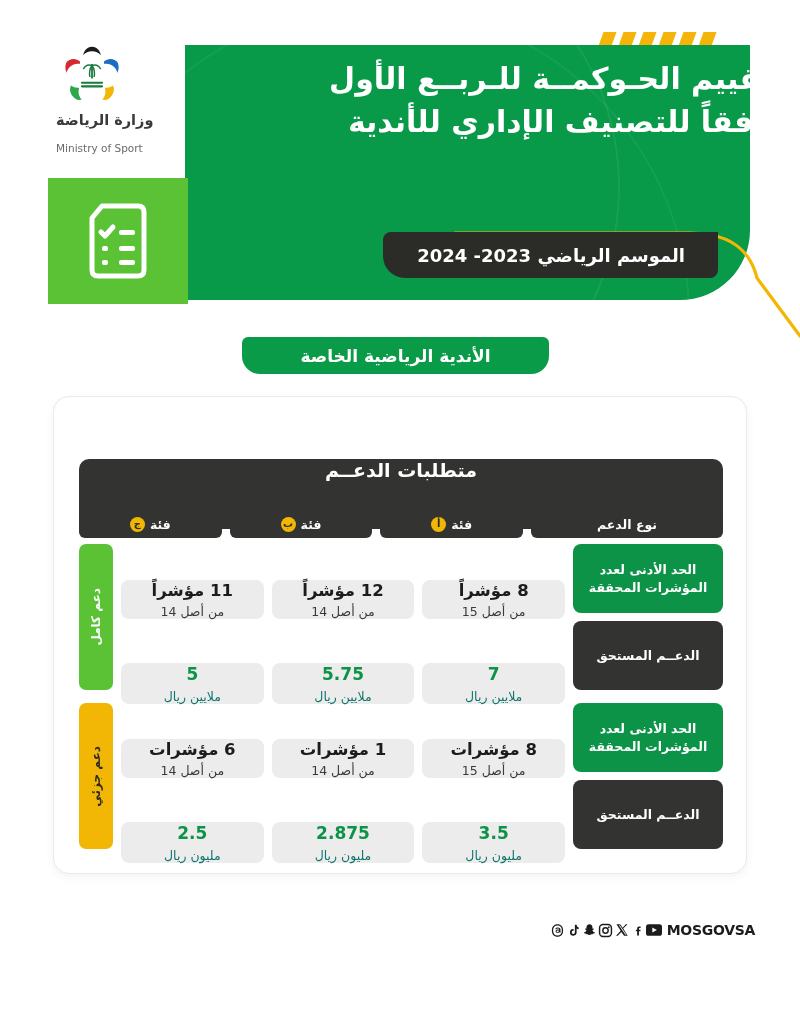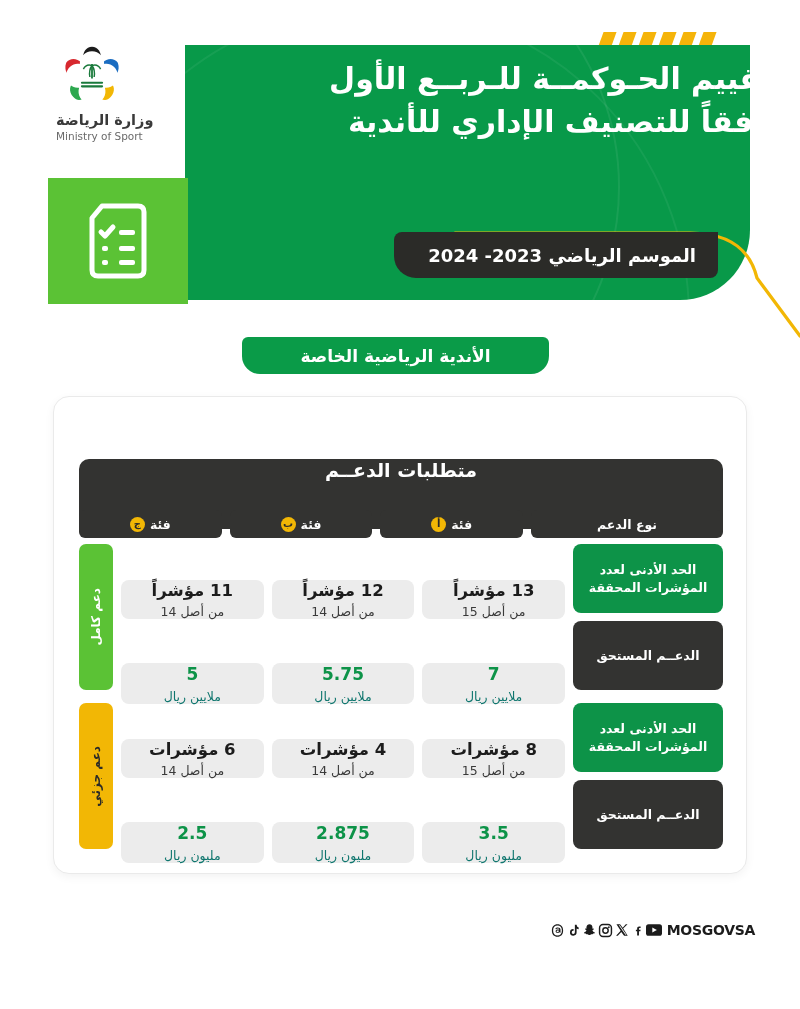--- a/index.html
+++ b/index.html
@@ -119,21 +119,21 @@
     font-weight: bold;
     color: #3a3a3a;
     margin-top: 2px;
     letter-spacing: 0;
     direction: rtl;
   }
   .logo-en {
     font-size: 10.5px;
     color: #6a6a6a;
     direction: ltr;
-    margin-top: 2px;
+    margin-top: 14px;
   }
 
   .title-block {
     position: absolute;
     right: 28px; top: 58px;
     width: 500px;
     text-align: right;
     z-index: 6;
     direction: rtl;
   }
@@ -152,21 +152,21 @@
     right: 82px; top: 232px;
     height: 46px;
     background: #2B2B28;
     border-top-left-radius: 8px;
     border-top-right-radius: 0px;
     border-bottom-left-radius: 22px;
     border-bottom-right-radius: 8px;
     display: flex;
     align-items: center;
     justify-content: center;
-    padding: 0 22px 0 34px;
+    padding: 0 33px 0 34px;
     z-index: 7;
   }
   .season-text {
     color: #ffffff;
     font-size: 18px;
     font-weight: bold;
     direction: rtl;
     white-space: nowrap;
   }
 
@@ -516,21 +516,21 @@
         <div class="row-label green">
           <span>الحد الأدنى لعدد المؤشرات المحققة</span>
         </div>
         <div class="row-label dark">
           <span>الدعــم المستحق</span>
         </div>
       </div>
       <div class="group-cols">
         <div class="group-col">
           <div class="cell">
-            <div class="cell-main">13 مؤشراً</div>
+            <div class="cell-main">8 مؤشراً</div>
             <div class="cell-sub">من أصل 15</div>
           </div>
           <div class="cell money">
             <div class="cell-main">7</div>
             <div class="cell-sub">ملايين ريال</div>
           </div>
         </div>
         <div class="group-col">
           <div class="cell">
             <div class="cell-main">12 مؤشراً</div>
@@ -572,21 +572,21 @@
             <div class="cell-main">8 مؤشرات</div>
             <div class="cell-sub">من أصل 15</div>
           </div>
           <div class="cell money">
             <div class="cell-main">3.5</div>
             <div class="cell-sub">مليون ريال</div>
           </div>
         </div>
         <div class="group-col">
           <div class="cell">
-            <div class="cell-main">4 مؤشرات</div>
+            <div class="cell-main">1 مؤشرات</div>
             <div class="cell-sub">من أصل 14</div>
           </div>
           <div class="cell money">
             <div class="cell-main">2.875</div>
             <div class="cell-sub">مليون ريال</div>
           </div>
         </div>
         <div class="group-col">
           <div class="cell">
             <div class="cell-main">6 مؤشرات</div>

